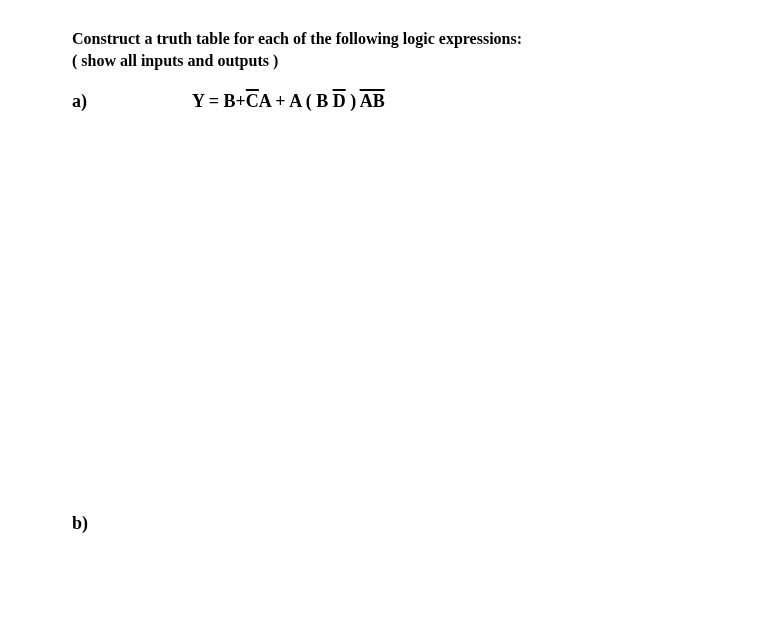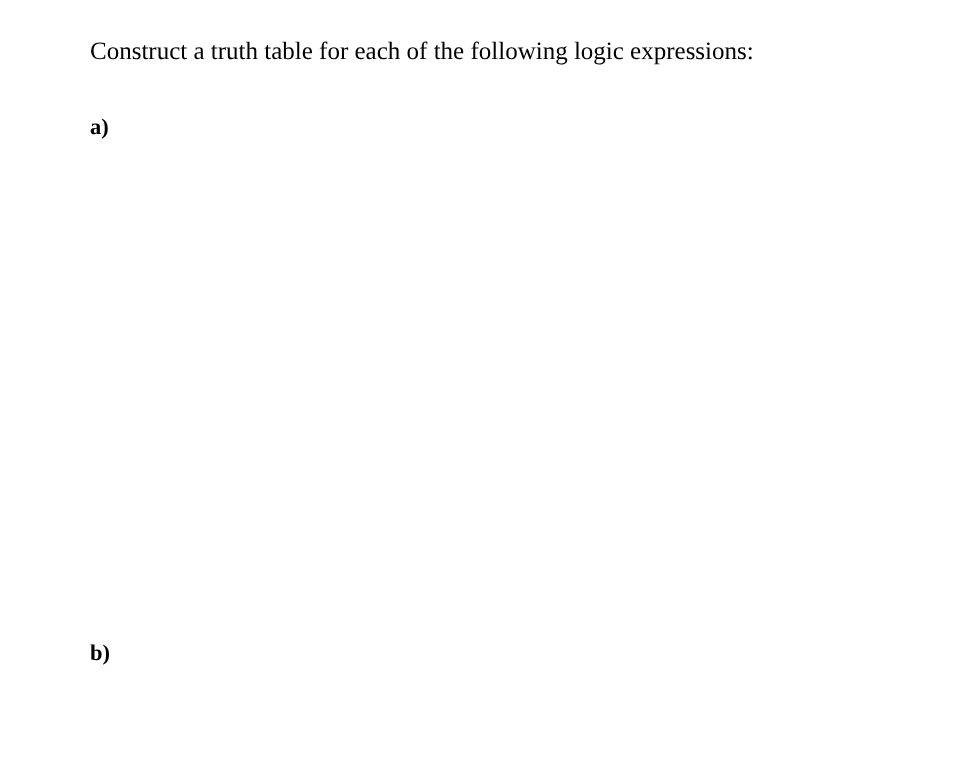--- a/index.html
+++ b/index.html
@@ -11,24 +11,24 @@
     font-family: "Times New Roman", Times, serif;
     color: #000000;
   }
   .page {
     padding: 28px 72px 0 72px;
     box-sizing: border-box;
     height: 100%;
     position: relative;
   }
   .heading {
-    font-size: 20px;
-    font-weight: normal;
+    font-size: 16px;
+    font-weight: bold;
     line-height: 1.35;
-    margin-bottom: 36px;
+    margin-bottom: 20px;
   }
   .problem-row {
     display: flex;
     align-items: flex-start;
     font-size: 18px;
     font-weight: bold;
   }
   .problem-a {
     margin-bottom: 400px;
   }
@@ -53,25 +53,29 @@
     text-decoration-thickness: 1.5px;
   }
 </style>
 </head>
 <body>
 
 <div class="page">
 
   <div class="heading">
     <span>Construct a truth table for each of the following logic expressions:</span><br>
+    <span>( show all inputs and outputs )</span>
   </div>
 
   <div class="problem-row problem-a">
     <span class="label">a)</span>
     <span class="spacer-a"></span>
+    <span class="expr">
+      <span>Y = B+</span><span class="ov">C</span><span>A + A ( B </span><span class="ov">D</span><span> ) </span><span class="ov">AB</span>
+    </span>
   </div>
 
   <div class="problem-row">
     <span class="label">b)</span>
     <span class="spacer-b"></span>
   </div>
 
 </div>
 
 </body></html>

